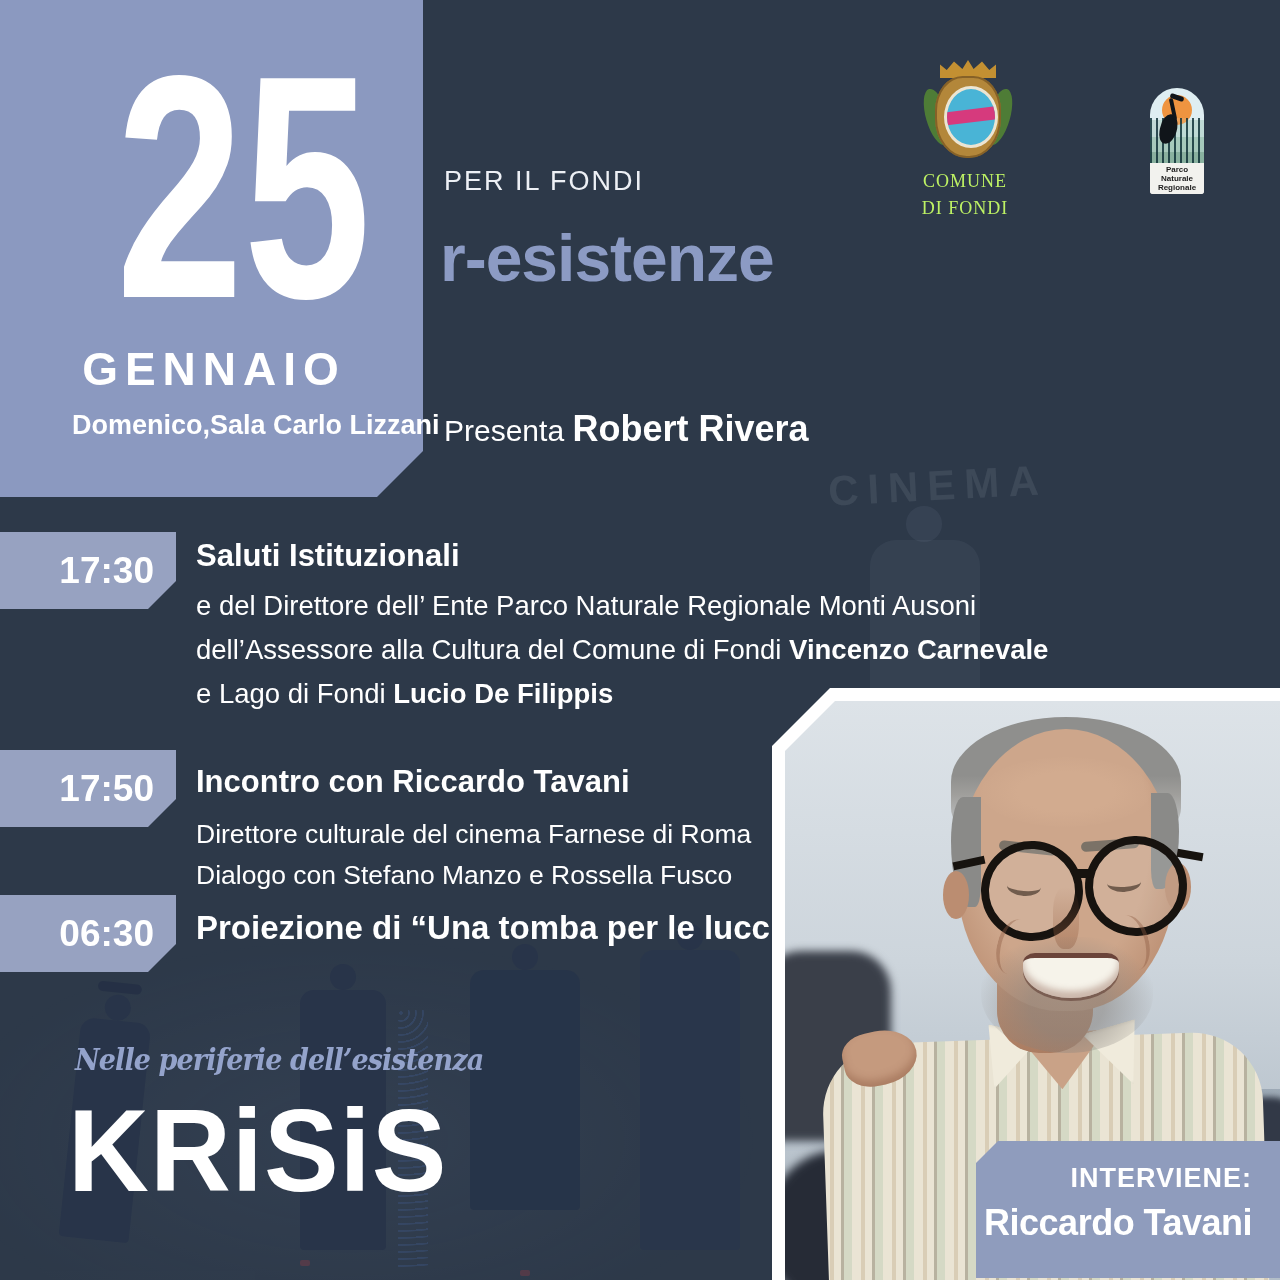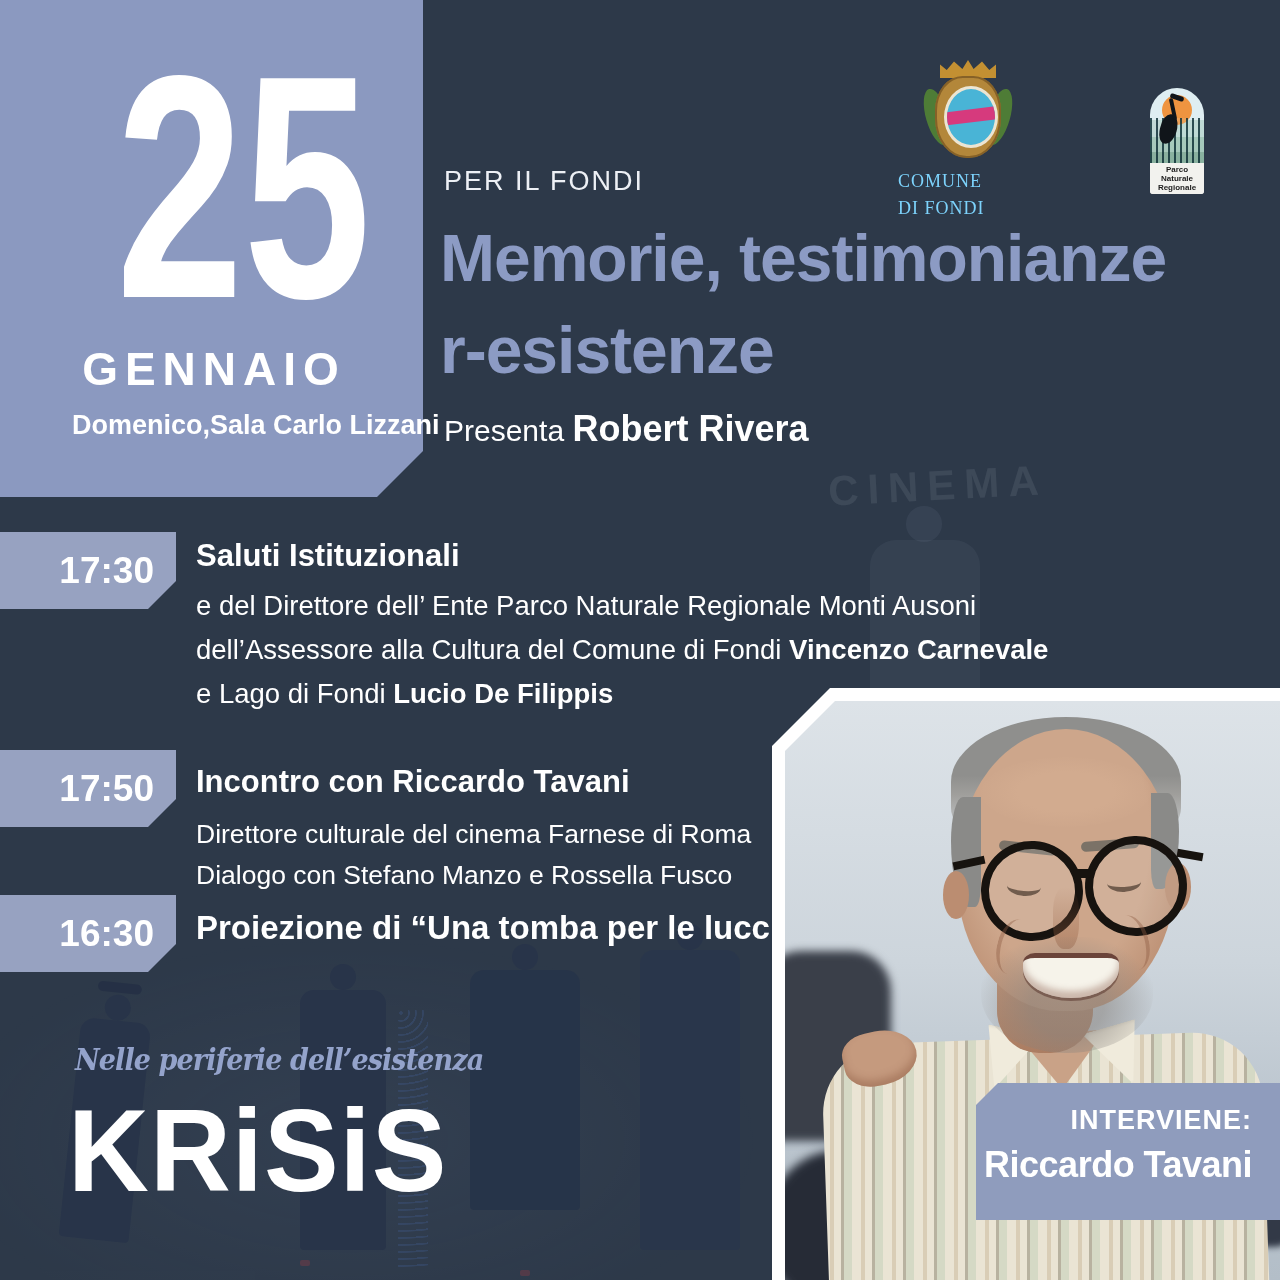--- a/index.html
+++ b/index.html
@@ -32,23 +32,23 @@
     font-size:46px;font-weight:bold;letter-spacing:7px;margin-right:-7px;color:#fff;}
   .locline{font-size:27px;font-weight:bold;line-height:1.32;color:#fff;}
   .location{position:absolute;left:72px;top:408px;}
   
   .kicker{position:absolute;left:444px;top:166px;font-size:27px;letter-spacing:2px;color:#edf0f5;}
   .title{position:absolute;left:440px;top:212px;font-size:66px;font-weight:bold;color:#8c9bc4;
     line-height:1.4;letter-spacing:-1px;}
   .presenta{position:absolute;left:444px;top:408px;font-size:30px;color:#fff;}
   .presenta b{font-size:36px;}
   
-  .logo-caption{position:absolute;left:898px;top:168px;width:134px;text-align:left;
+  .logo-caption{position:absolute;left:898px;top:168px;width:134px;text-align:center;
     font-family:"Liberation Serif","DejaVu Serif",serif;font-size:18px;line-height:1.5;
-    letter-spacing:1px;color:#7dd3fc;}
+    letter-spacing:1px;color:#bef264;}
   .crest{position:absolute;left:928px;top:60px;width:80px;height:104px;}
   .crown{position:absolute;left:12px;top:0;width:56px;height:18px;background:#c39032;
     clip-path:polygon(0 100%,0 25%,12% 55%,25% 8%,40% 50%,50% 0,60% 50%,75% 8%,88% 55%,100% 25%,100% 100%);}
   .leaf{position:absolute;top:28px;width:22px;height:58px;background:#4e7c36;border-radius:50%;}
   .leaf.l{left:-2px;transform:rotate(-16deg);}
   .leaf.r{right:-2px;transform:rotate(16deg);}
   .shield{position:absolute;left:7px;top:16px;width:66px;height:82px;background:#b3873a;
     border-radius:42% 42% 48% 48%;box-shadow:inset 0 0 0 2px rgba(90,60,20,.5);}
   .oval{position:absolute;left:9px;top:10px;width:48px;height:56px;border-radius:50%;
     background:#49b4d6;border:3px solid #ece5d2;overflow:hidden;}
@@ -144,21 +144,21 @@
   .smile{position:absolute;left:238px;top:252px;width:96px;height:40px;background:#f6f3ea;
     border-radius:12px 12px 48px 48px/10px 10px 30px 30px;border-top:5px solid #6b443a;
     box-shadow:0 3px 0 rgba(90,55,45,.55),inset 0 -7px 6px rgba(150,110,95,.45);}
   .crease{position:absolute;width:30px;height:56px;border-radius:50%;}
   .crease.l{left:212px;top:218px;border-left:4px solid rgba(140,90,65,.4);transform:rotate(14deg);}
   .crease.r{left:330px;top:214px;border-right:4px solid rgba(140,90,65,.4);transform:rotate(-14deg);}
   .ear{position:absolute;width:26px;height:48px;background:#bb8d71;border-radius:50%;}
   .ear.l{left:158px;top:170px;}
   .ear.r{left:380px;top:162px;}
   
-  .interviene{position:absolute;left:976px;top:1083px;width:304px;height:137px;background:#8f9cbd;
+  .interviene{position:absolute;left:976px;top:1141px;width:304px;height:137px;background:#8f9cbd;
     clip-path:polygon(22px 0,100% 0,100% 100%,0 100%,0 22px);
     text-align:right;box-sizing:border-box;padding:22px 28px 4px 0;}
   .interviene .label{font-size:27px;font-weight:bold;letter-spacing:1px;}
   .interviene .name{font-size:36px;font-weight:bold;letter-spacing:-.5px;margin-top:8px;}
 </style>
 </head>
 <body>
 
 <div class="poster">
 
@@ -187,21 +187,20 @@
 
   <div class="panel"></div>
   <div class="day">25</div>
   <div class="month">GENNAIO</div>
   <div class="location">
     <div class="locline">Domenico,Sala Carlo Lizzani</div>
   </div>
 
   <div class="kicker">PER IL FONDI</div>
   <div class="title">
-    <div>Memorie, testimonianze</div>
     <div>r-esistenze</div>
   </div>
   <div class="presenta">
     <span>Presenta </span><b>Robert Rivera</b>
   </div>
 
   <div class="crest">
     <div class="crown"></div>
     <div class="leaf l"></div>
       <div class="leaf r"></div>
@@ -245,21 +244,21 @@
     <div class="content" style="top:14px;">
       <div class="item-title"><span class="reg">Incontro con </span><span>Riccardo Tavani</span></div>
       <div class="item-lines">
         <div><span>Direttore culturale del cinema Farnese di Roma</span></div>
         <div><span>Dialogo con Stefano Manzo e Rossella Fusco</span></div>
       </div>
     </div>
   </div>
 
   <div class="row row3" style="top:895px;">
-    <div class="badge">16:30</div>
+    <div class="badge">06:30</div>
     <div class="content" style="top:14px;">
       <div class="item-title"><span class="reg">Proiezione di </span><span>“Una tomba per le lucciole”</span></div>
     </div>
   </div>
 
   <div class="tagline">Nelle periferie dell’esistenza</div>
   <div class="krisis">KRiSiS</div>
 
   <figure class="photo-frame" style="margin:0;">
     <div class="photo">

